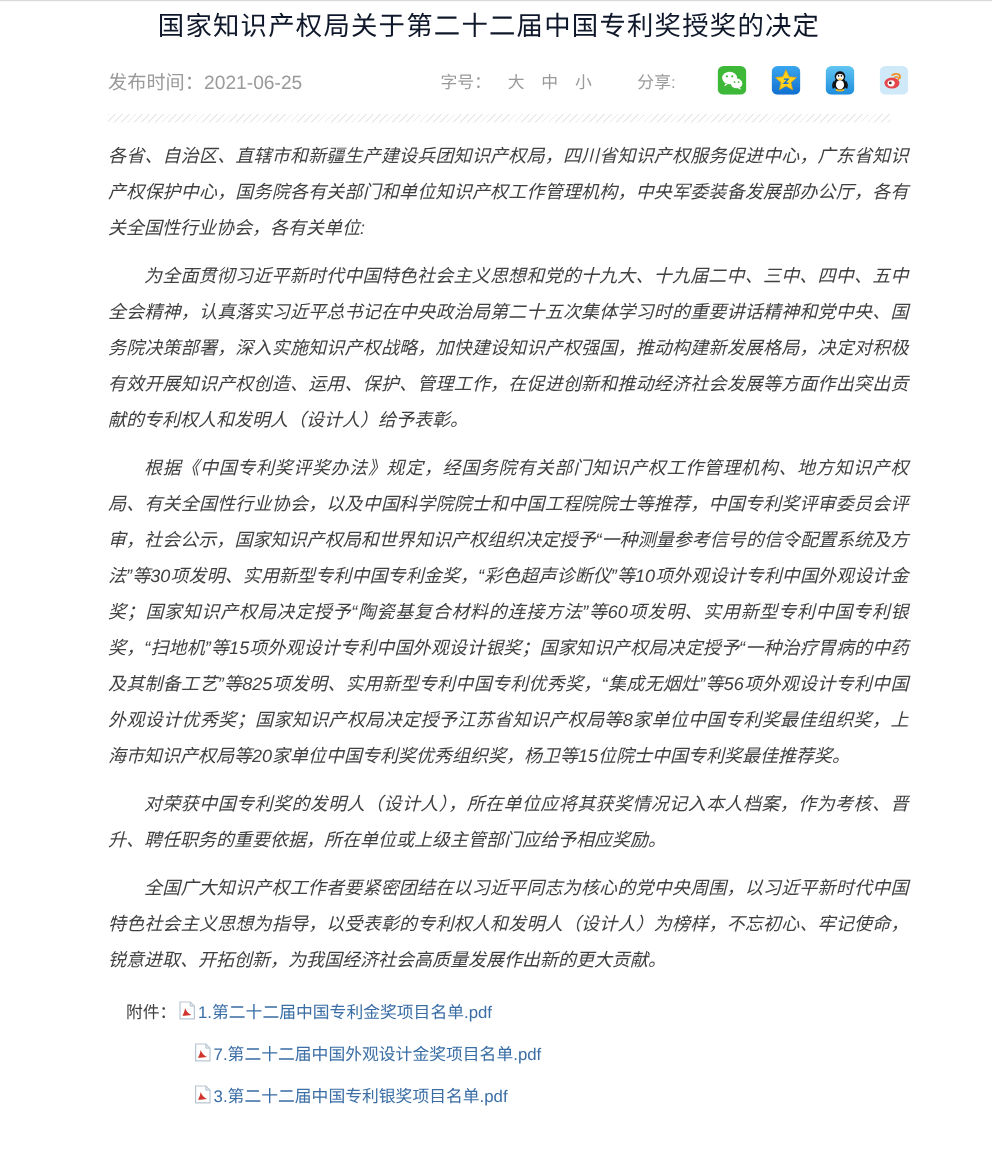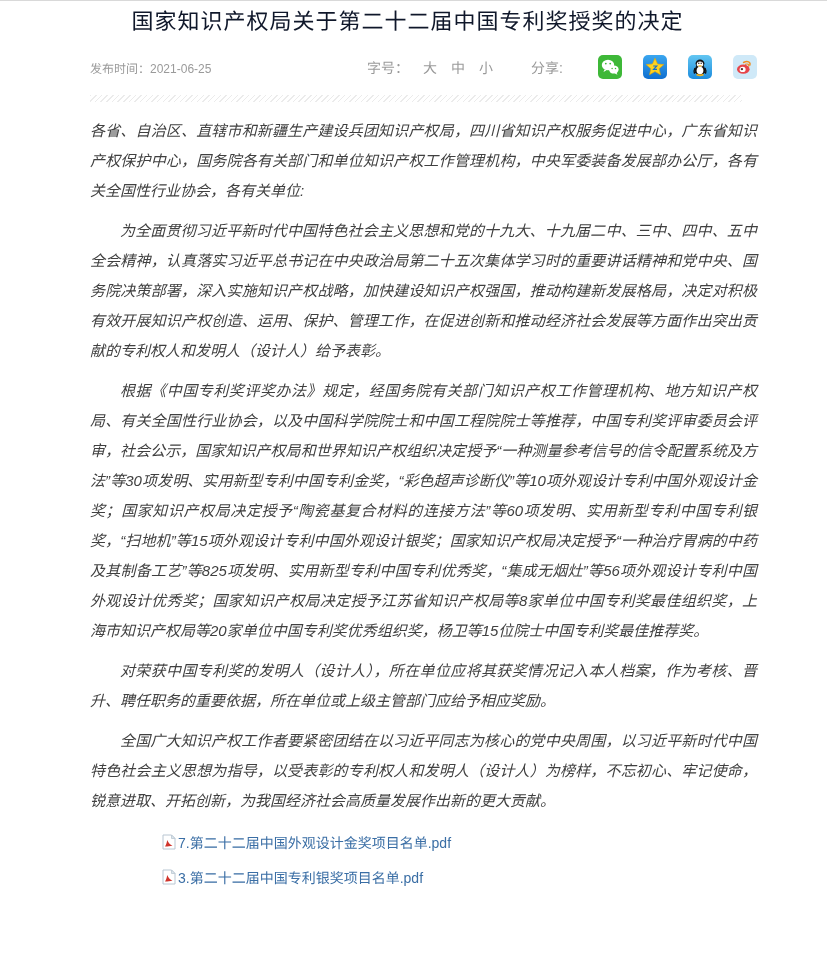--- a/index.html
+++ b/index.html
@@ -26,21 +26,21 @@
     line-height: 30px;
   }
   .meta-row {
     display: flex;
     justify-content: space-between;
     align-items: center;
     padding: 0 70px 0 90px;
     margin-top: 16px;
     height: 28px;
   }
-  .meta-left { color: #9a9a9a; font-size: 12px; }
+  .meta-left { color: #9a9a9a; font-size: 16px; }
   .meta-right { display: flex; align-items: center; }
   .meta-label { color: #9a9a9a; font-size: 14px; }
   .fontsize-group { display: flex; align-items: flex-start; margin-right: 38px; }
   .fontsize-option {
     color: #9a9a9a; font-size: 14px; margin-left: 14px; cursor: pointer;
   }
   .share-group { display: flex; align-items: center; }
   .share-label { margin-right: 14px; text-align: center; }
   .share-btn {
     width: 24px; height: 24px; margin-left: 21px;
@@ -190,20 +190,31 @@
   <div class="doc-body">
     <p>各省、自治区、直辖市和新疆生产建设兵团知识产权局，四川省知识产权服务促进中心，广东省知识产权保护中心，国务院各有关部门和单位知识产权工作管理机构，中央军委装备发展部办公厅，各有关全国性行业协会，各有关单位:</p>
     <p class="indent">为全面贯彻习近平新时代中国特色社会主义思想和党的十九大、十九届二中、三中、四中、五中全会精神，认真落实习近平总书记在中央政治局第二十五次集体学习时的重要讲话精神和党中央、国务院决策部署，深入实施知识产权战略，加快建设知识产权强国，推动构建新发展格局，决定对积极有效开展知识产权创造、运用、保护、管理工作，在促进创新和推动经济社会发展等方面作出突出贡献的专利权人和发明人（设计人）给予表彰。</p>
     <p class="indent">根据《中国专利奖评奖办法》规定，经国务院有关部门知识产权工作管理机构、地方知识产权局、有关全国性行业协会，以及中国科学院院士和中国工程院院士等推荐，中国专利奖评审委员会评审，社会公示，国家知识产权局和世界知识产权组织决定授予“一种测量参考信号的信令配置系统及方法”等30项发明、实用新型专利中国专利金奖，“彩色超声诊断仪”等10项外观设计专利中国外观设计金奖；国家知识产权局决定授予“陶瓷基复合材料的连接方法”等60项发明、实用新型专利中国专利银奖，“扫地机”等15项外观设计专利中国外观设计银奖；国家知识产权局决定授予“一种治疗胃病的中药及其制备工艺”等825项发明、实用新型专利中国专利优秀奖，“集成无烟灶”等56项外观设计专利中国外观设计优秀奖；国家知识产权局决定授予江苏省知识产权局等8家单位中国专利奖最佳组织奖，上海市知识产权局等20家单位中国专利奖优秀组织奖，杨卫等15位院士中国专利奖最佳推荐奖。</p>
     <p class="indent">对荣获中国专利奖的发明人（设计人），所在单位应将其获奖情况记入本人档案，作为考核、晋升、聘任职务的重要依据，所在单位或上级主管部门应给予相应奖励。</p>
     <p class="indent">全国广大知识产权工作者要紧密团结在以习近平同志为核心的党中央周围，以习近平新时代中国特色社会主义思想为指导，以受表彰的专利权人和发明人（设计人）为榜样，不忘初心、牢记使命，锐意进取、开拓创新，为我国经济社会高质量发展作出新的更大贡献。</p>
   </div>
 
   <div class="attachments">
 
+    <div class="attach-row">
+      <span class="attach-label">附件：</span>
+      <span class="pdf-icon">
+        <svg width="14" height="16" viewBox="0 0 14 16">
+          <path d="M1 1 H9.5 L13 4.5 V15 H1 Z" fill="#ffffff" stroke="#b9c6d2" stroke-width="1"></path>
+          <path d="M9.5 1 L13 4.5 H9.5 Z" fill="#dde6ee" stroke="#b9c6d2" stroke-width="0.8"></path>
+          <path d="M3 12.5 C4.5 10 5 7.5 5.2 6 C6.2 8.5 8 10.8 10.5 11.8 C8 12 5 12.6 3 12.5 Z" fill="#d0342c"></path>
+        </svg>
+      </span>
+      <a class="attach-link">1.第二十二届中国专利金奖项目名单.pdf</a>
+    </div>
 
     <div class="attach-row sub">
       <span class="pdf-icon">
         <svg width="14" height="16" viewBox="0 0 14 16">
           <path d="M1 1 H9.5 L13 4.5 V15 H1 Z" fill="#ffffff" stroke="#b9c6d2" stroke-width="1"></path>
           <path d="M9.5 1 L13 4.5 H9.5 Z" fill="#dde6ee" stroke="#b9c6d2" stroke-width="0.8"></path>
           <path d="M3 12.5 C4.5 10 5 7.5 5.2 6 C6.2 8.5 8 10.8 10.5 11.8 C8 12 5 12.6 3 12.5 Z" fill="#d0342c"></path>
         </svg>
       </span>
       <a class="attach-link">7.第二十二届中国外观设计金奖项目名单.pdf</a>

